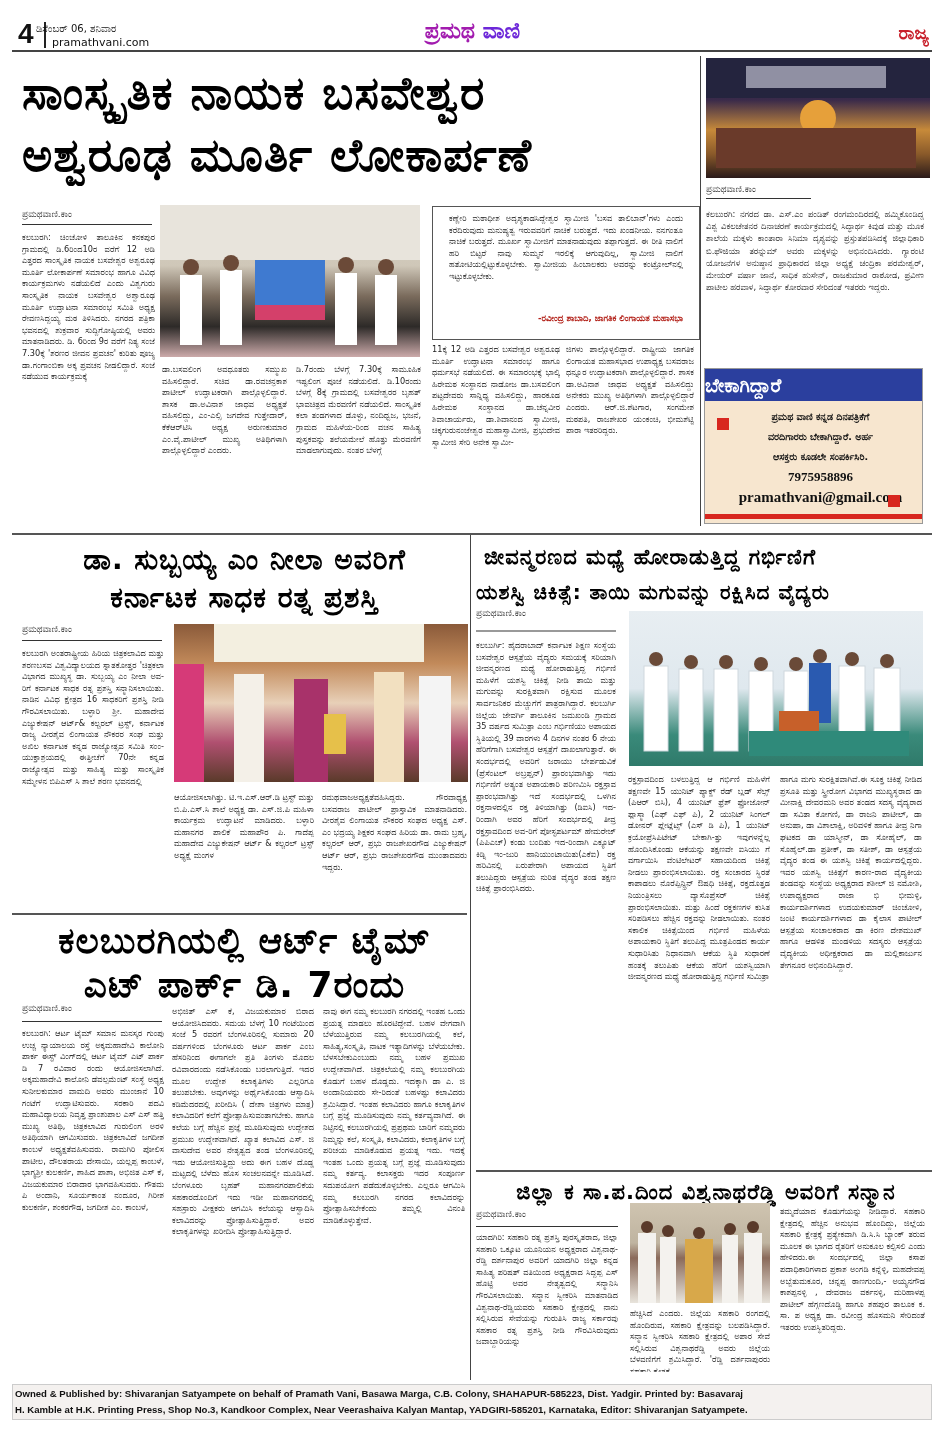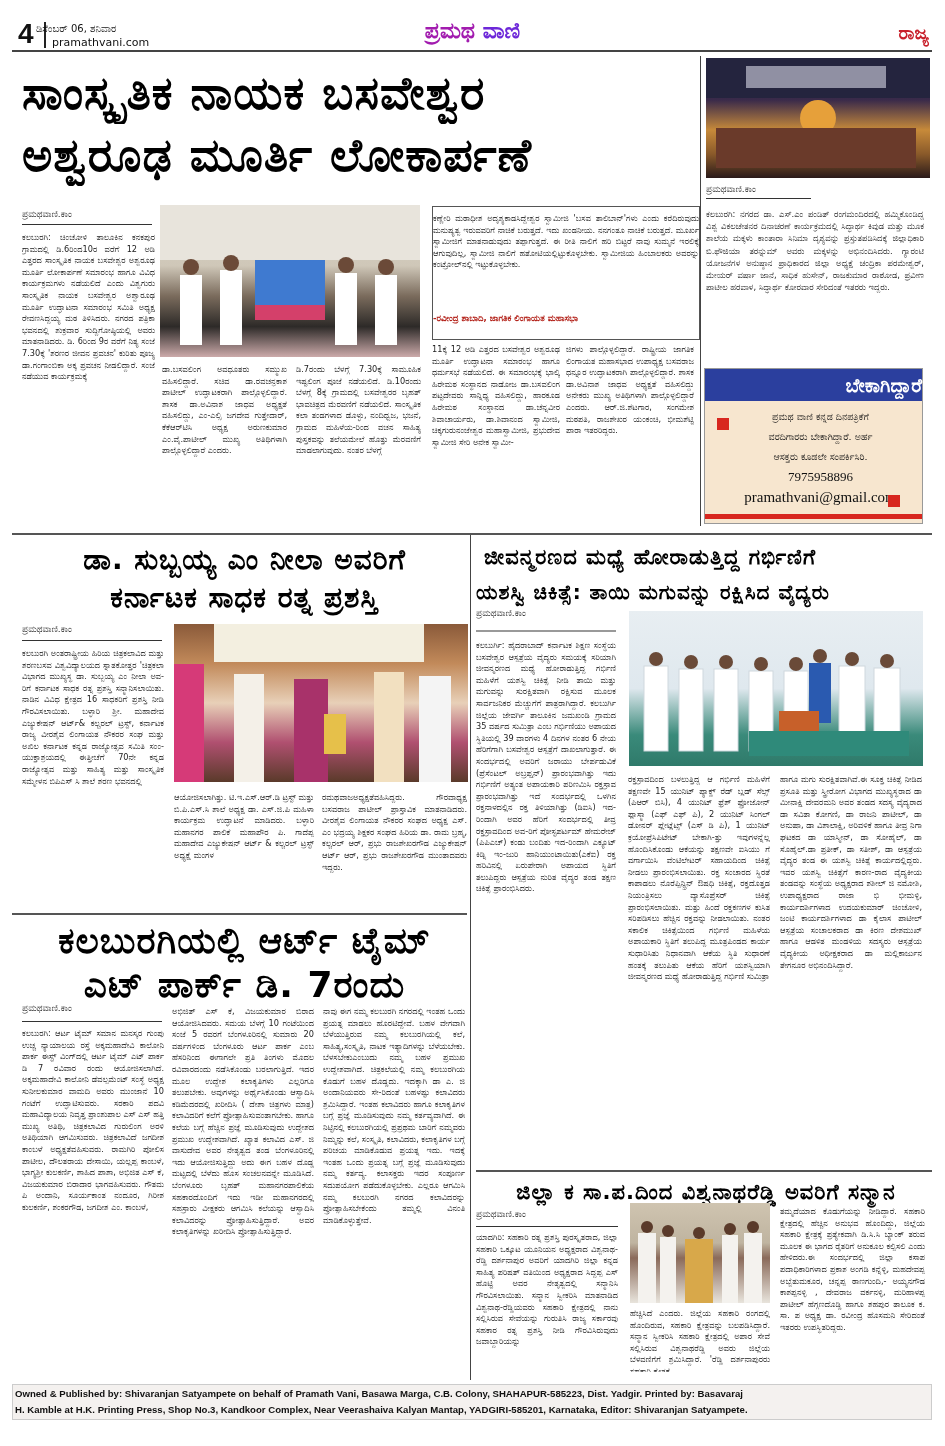--- a/index.html
+++ b/index.html
@@ -51,23 +51,23 @@
       <g fill="#6b4a38">
         <circle cx="31" cy="62" r="8"></circle>
         <circle cx="71" cy="58" r="8"></circle>
         <circle cx="186" cy="60" r="8"></circle>
         <circle cx="226" cy="62" r="8"></circle>
       </g>
     </svg>
 </div>
 <div class="abs body-txt" style="left:162px;top:364px;width:125px;height:158px">ಡಾ.ಬಸವಲಿಂಗ ಅವಧೂತರು ಸಮ್ಮುಖ ವಹಿಸಲಿದ್ದಾರೆ. ಸಚಿವ ಡಾ.ರವಚನ್ರಕಾಶ ಪಾಟೀಲ್ ಉದ್ಘಾಟಕರಾಗಿ ಪಾಲ್ಗೊಳ್ಳಲಿದ್ದಾರೆ. ಶಾಸಕ ಡಾ.ಅವಿನಾಶ ಜಾಧವ ಅಧ್ಯಕ್ಷತೆ ವಹಿಸಲಿದ್ದು, ಎಂ-ಎಲ್ಸಿ ಜಗದೇವ ಗುತ್ತೇದಾರ್, ಕೆಕೆಆರ್‌ಟಿಸಿ ಅಧ್ಯಕ್ಷ ಅರುಣಕುಮಾರ ಎಂ.ವೈ.ಪಾಟೀಲ್ ಮುಖ್ಯ ಅತಿಥಿಗಳಾಗಿ ಪಾಲ್ಗೊಳ್ಳಲಿದ್ದಾರೆ ಎಂದರು.</div>
 <div class="abs body-txt" style="left:296px;top:364px;width:125px;height:158px">ಡಿ.7ರಂದು ಬೆಳಗ್ಗೆ 7.30ಕ್ಕೆ ಸಾಮೂಹಿಕ ಇಷ್ಟಲಿಂಗ ಪೂಜೆ ನಡೆಯಲಿದೆ. ಡಿ.10ರಂದು ಬೆಳಗ್ಗೆ 8ಕ್ಕೆ ಗ್ರಾಮದಲ್ಲಿ ಬಸವೇಶ್ವರರ ಬೃಹತ್ ಭಾವಚಿತ್ರದ ಮೆರವಣಿಗೆ ನಡೆಯಲಿದೆ. ಸಾಂಸ್ಕೃತಿಕ ಕಲಾ ತಂಡಗಳಾದ ಡೊಳ್ಳು, ನಂದಿಧ್ವಜ, ಭಜನೆ, ಗ್ರಾಮದ ಮಹಿಳೆಯ-ರಿಂದ ವಚನ ಸಾಹಿತ್ಯ ಪುಸ್ತಕವನ್ನು ತಲೆಯಮೇಲೆ ಹೊತ್ತು ಮೆರವಣಿಗೆ ಮಾಡಲಾಗುವುದು. ನಂತರ ಬೆಳಗ್ಗೆ</div>
-<div class="abs" style="left:432px;top:206px;width:268px;height:134px;border:1px solid #555;padding:6px 0">
+<div class="abs" style="left:432px;top:206px;width:268px;height:134px;border:1px solid #555;padding:6px 16px">
  <div class="body-txt" style="height:96px">ಕಣ್ಣೇರಿ ಮಠಾಧೀಶ ಅದೃಶ್ಯಕಾಡಸಿದ್ದೇಶ್ವರ ಸ್ವಾಮೀಜಿ 'ಬಸವ ತಾಲಿಬಾನ್'ಗಳು ಎಂದು ಕರೆದಿರುವುದು ಮನುಷ್ಯತ್ವ ಇರುವವರಿಗೆ ನಾಚಿಕೆ ಬರುತ್ತದೆ. ಇದು ಖಂಡನೀಯ. ನನಗಂತೂ ನಾಚಿಕೆ ಬರುತ್ತದೆ. ಮೂರ್ಖ ಸ್ವಾಮೀಜಿಗೆ ಮಾತನಾಡುವುದು ತಪ್ಪಾಗುತ್ತದೆ. ಈ ರೀತಿ ನಾಲಿಗೆ ಹರಿ ಬಿಟ್ಟರೆ ನಾವು ಸುಮ್ಮನೆ ಇರಲಿಕ್ಕೆ ಆಗುವುದಿಲ್ಲ, ಸ್ವಾಮೀಜಿ ನಾಲಿಗೆ ಹತೋಟಿಯಲ್ಲಿಟ್ಟುಕೊಳ್ಳಬೇಕು. ಸ್ವಾಮೀಜಿಯ ಹಿಂಬಾಲಕರು ಅವರನ್ನು ಕಂಟ್ರೋಲ್‌ನಲ್ಲಿ ಇಟ್ಟುಕೊಳ್ಳಬೇಕು.</div>
- <div style="color:#b3221a;font-size:8.5px;font-weight:bold;margin-top:4px">-ರವೀಂದ್ರ ಶಾಬಾದಿ, ಜಾಗತಿಕ ಲಿಂಗಾಯತ ಮಹಾಸಭಾ</div>
+ <div style="text-align:right;color:#b3221a;font-size:8.5px;font-weight:bold;margin-top:4px">-ರವೀಂದ್ರ ಶಾಬಾದಿ, ಜಾಗತಿಕ ಲಿಂಗಾಯತ ಮಹಾಸಭಾ</div>
 </div>
 <div class="abs body-txt" style="left:432px;top:344px;width:128px;height:178px">11ಕ್ಕೆ 12 ಅಡಿ ಎತ್ತರದ ಬಸವೇಶ್ವರ ಅಶ್ವರೂಢ ಮೂರ್ತಿ ಉದ್ಘಾಟನಾ ಸಮಾರಂಭ ಹಾಗೂ ಧರ್ಮಸಭೆ ನಡೆಯಲಿದೆ. ಈ ಸಮಾರಂಭಕ್ಕೆ ಭಾಲ್ಕಿ ಹಿರೇಮಠ ಸಂಸ್ಥಾನದ ನಾಡೋಜ ಡಾ.ಬಸವಲಿಂಗ ಪಟ್ಟದೇವರು ಸಾನ್ನಿಧ್ಯ ವಹಿಸಲಿದ್ದು, ಹಾರಕೂಡ ಹಿರೇಮಠ ಸಂಸ್ಥಾನದ ಡಾ.ಚೆನ್ನವೀರ ಶಿವಾಚಾರ್ಯರು, ಡಾ.ಶಿವಾನಂದ ಸ್ವಾಮೀಜಿ, ಚಿಕ್ಕಗುರುನಂಜೇಶ್ವರ ಮಹಾಸ್ವಾಮೀಜಿ, ಪ್ರಭುದೇವ ಸ್ವಾಮೀಜಿ ಸೇರಿ ಅನೇಕ ಸ್ವಾಮೀ-</div>
 <div class="abs body-txt" style="left:566px;top:344px;width:128px;height:178px">ಜಿಗಳು ಪಾಲ್ಗೊಳ್ಳಲಿದ್ದಾರೆ. ರಾಷ್ಟ್ರೀಯ ಜಾಗತಿಕ ಲಿಂಗಾಯತ ಮಹಾಸಭಾದ ಉಪಾಧ್ಯಕ್ಷ ಬಸವರಾಜ ಧನ್ನೂರ ಉದ್ಘಾಟಕರಾಗಿ ಪಾಲ್ಗೊಳ್ಳಲಿದ್ದಾರೆ. ಶಾಸಕ ಡಾ.ಅವಿನಾಶ ಜಾಧವ ಅಧ್ಯಕ್ಷತೆ ವಹಿಸಲಿದ್ದು ಅನೇಕರು ಮುಖ್ಯ ಅತಿಥಿಗಳಾಗಿ ಪಾಲ್ಗೊಳ್ಳಲಿದ್ದಾರೆ ಎಂದರು. ಆರ್.ಜಿ.ಶೆಟಗಾರ, ಸಂಗಮೇಶ ಮಠಪತಿ, ರಾಜಶೇಖರ ಯಂಕಂಚಿ, ಭೀಮಶೆಟ್ಟಿ ಪಾರಾ ಇತರರಿದ್ದರು.</div>
 
 <div class="abs vline" style="left:700px;top:56px;height:470px"></div>
 <div class="abs photo" style="left:706px;top:58px;width:224px;height:120px;background:linear-gradient(180deg,#1a1a30 0%,#3a2a4a 35%,#c78a3a 60%,#8a5a2a 80%,#2a1a1a 100%)">
  <svg width="224" height="120">
       <rect x="0" y="0" width="224" height="40" fill="#24243e"></rect>
       <rect x="40" y="8" width="140" height="22" fill="#d8d8e8" opacity=".6"></rect>
       <g fill="#e6a03a">
@@ -75,23 +75,23 @@
       </g>
       <g fill="#6a3a2a">
         <rect x="10" y="70" width="200" height="40"></rect>
       </g>
     </svg>
 </div>
 <div class="abs credit" style="left:706px;top:184px">ಪ್ರಮಥವಾಣಿ.ಕಾಂ</div>
 <div class="abs credit-rule" style="left:706px;top:198px;width:105px"></div>
 <div class="abs body-txt" style="left:706px;top:208px;width:218px;height:150px;font-size:8.4px;line-height:12.2px">ಕಲಬುರಗಿ: ನಗರದ ಡಾ. ಎಸ್.ಎಂ ಪಂಡಿತ್ ರಂಗಮಂದಿರದಲ್ಲಿ ಹಮ್ಮಿಕೊಂಡಿದ್ದ ವಿಶ್ವ ವಿಕಲಚೇತನರ ದಿನಾಚರಣೆ ಕಾರ್ಯಕ್ರಮದಲ್ಲಿ ಸಿದ್ಧಾರ್ಥ ಕಿವುಡ ಮತ್ತು ಮೂಕ ಶಾಲೆಯ ಮಕ್ಕಳು ಕಾಂತಾರಾ ಸಿನಿಮಾ ದೃಶ್ಯವನ್ನು ಪ್ರಸ್ತುತಪಡಿಸಿದಕ್ಕೆ ಜಿಲ್ಲಾಧಿಕಾರಿ ಬಿ.ಫೌಜಿಯಾ ತರನ್ನುಮ್ ಅವರು ಮಕ್ಕಳನ್ನು ಅಭಿನಂದಿಸಿದರು. ಗ್ಯಾರಂಟಿ ಯೋಜನೆಗಳ ಅನುಷ್ಠಾನ ಪ್ರಾಧಿಕಾರದ ಜಿಲ್ಲಾ ಅಧ್ಯಕ್ಷೆ ಚಂದ್ರಿಕಾ ಪರಮೇಶ್ವರ್, ಮೇಯರ್ ವರ್ಷಾ ಜಾನೆ, ಸಾಧಿಕ ಹುಸೇನ್, ರಾಜಕುಮಾರ ರಾಠೋಡ, ಪ್ರವೀಣ ಪಾಟೀಲ ಹರವಾಳ, ಸಿದ್ಧಾರ್ಥ ಕೋರವಾರ ಸೇರಿದಂತೆ ಇತರರು ಇದ್ದರು.</div>
 <div class="abs" style="left:704px;top:368px;width:219px;height:156px;border:1px solid #999;background:#f7e6cf">
- <div style="background:#2b3f9e;color:#fff;text-align:right;font-weight:bold;font-size:19px;height:32px;line-height:32px">ಬೇಕಾಗಿದ್ದಾರೆ</div>
+ <div style="background:#2b3f9e;color:#fff;text-align:left;font-weight:bold;font-size:19px;height:32px;line-height:32px">ಬೇಕಾಗಿದ್ದಾರೆ</div>
  <div class="abs" style="left:12px;top:49px;width:12px;height:12px;background:#d8271f"></div>
- <div style="text-align:center;font-size:9.5px;font-weight:normal;line-height:20px;margin-top:6px;padding-left:14px">
+ <div style="text-align:center;font-size:9.5px;font-weight:bold;line-height:20px;margin-top:6px;padding-left:14px">
   <div>ಪ್ರಮಥ ವಾಣಿ ಕನ್ನಡ ದಿನಪತ್ರಿಕೆಗೆ</div>
   <div>ವರದಿಗಾರರು ಬೇಕಾಗಿದ್ದಾರೆ. ಅರ್ಹ</div>
   <div>ಆಸಕ್ತರು ಕೂಡಲೇ ಸಂಪರ್ಕಿಸಿರಿ.</div>
   <div style="font-family:'Liberation Serif',serif;font-size:13px">7975958896</div>
   <div style="font-family:'Liberation Serif',serif;font-size:15px">pramathvani@gmail.com</div>
  </div>
  <div class="abs" style="right:22px;top:126px;width:12px;height:12px;background:#d8271f"></div>
  <div class="abs" style="left:0;bottom:4px;width:217px;height:5px;background:#d8271f"></div>
 </div>
 

